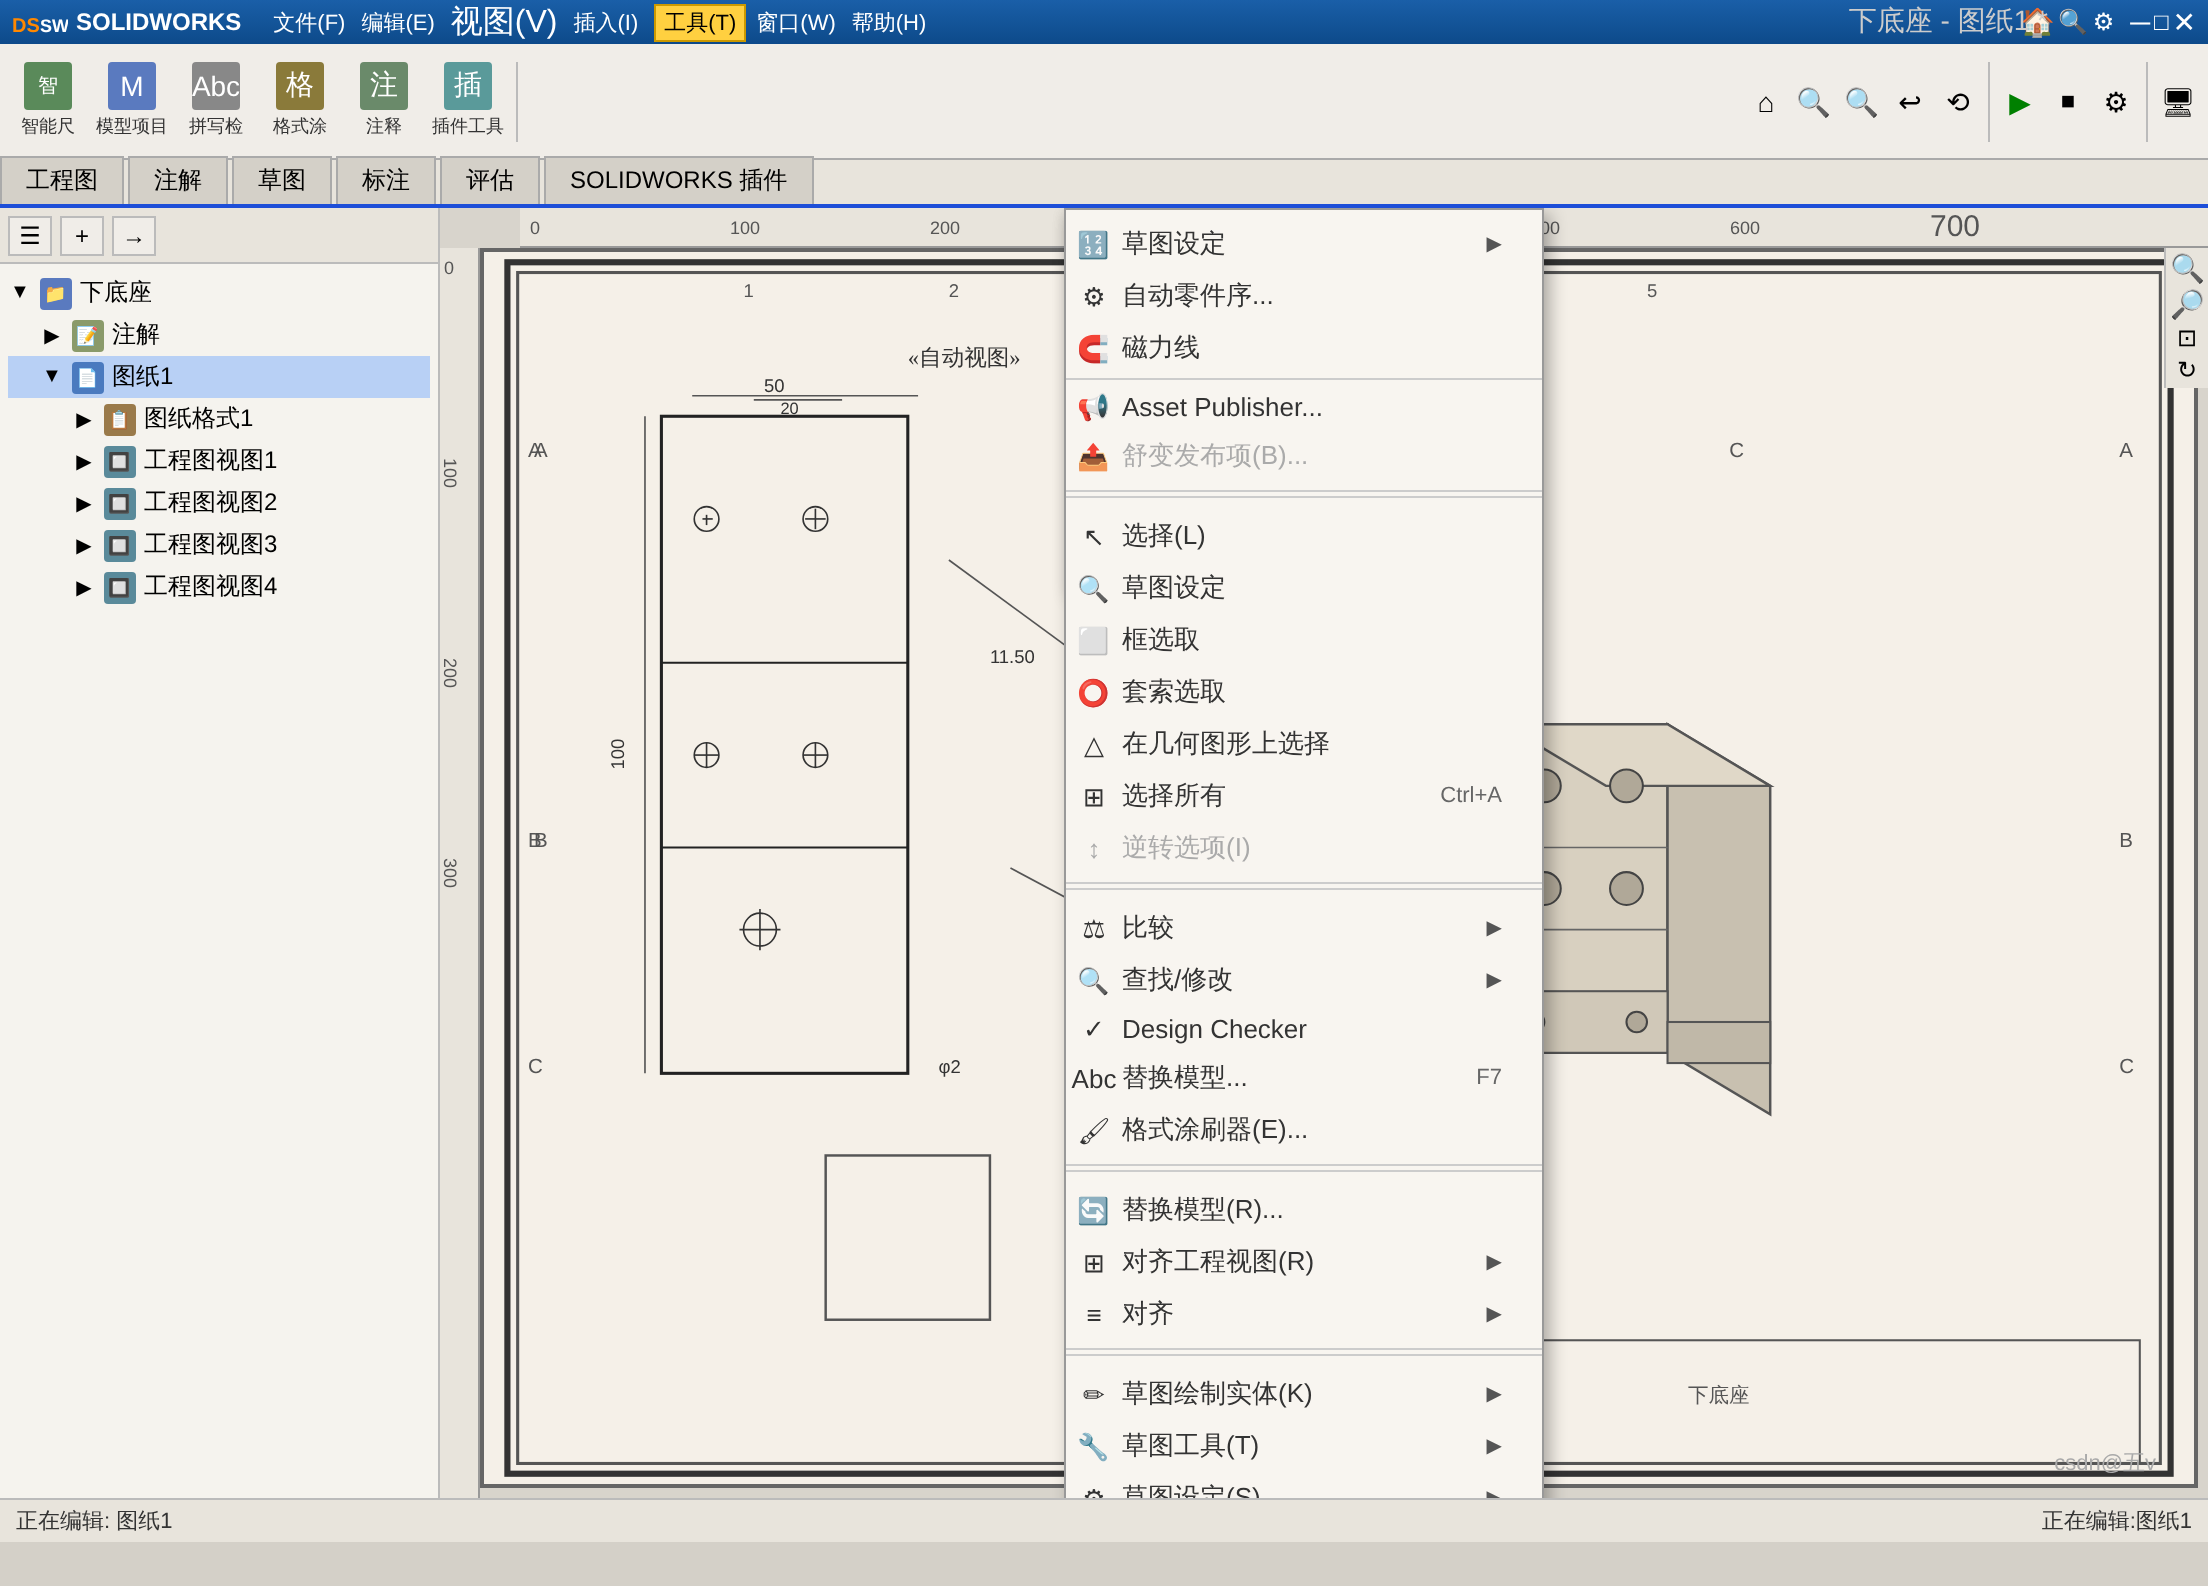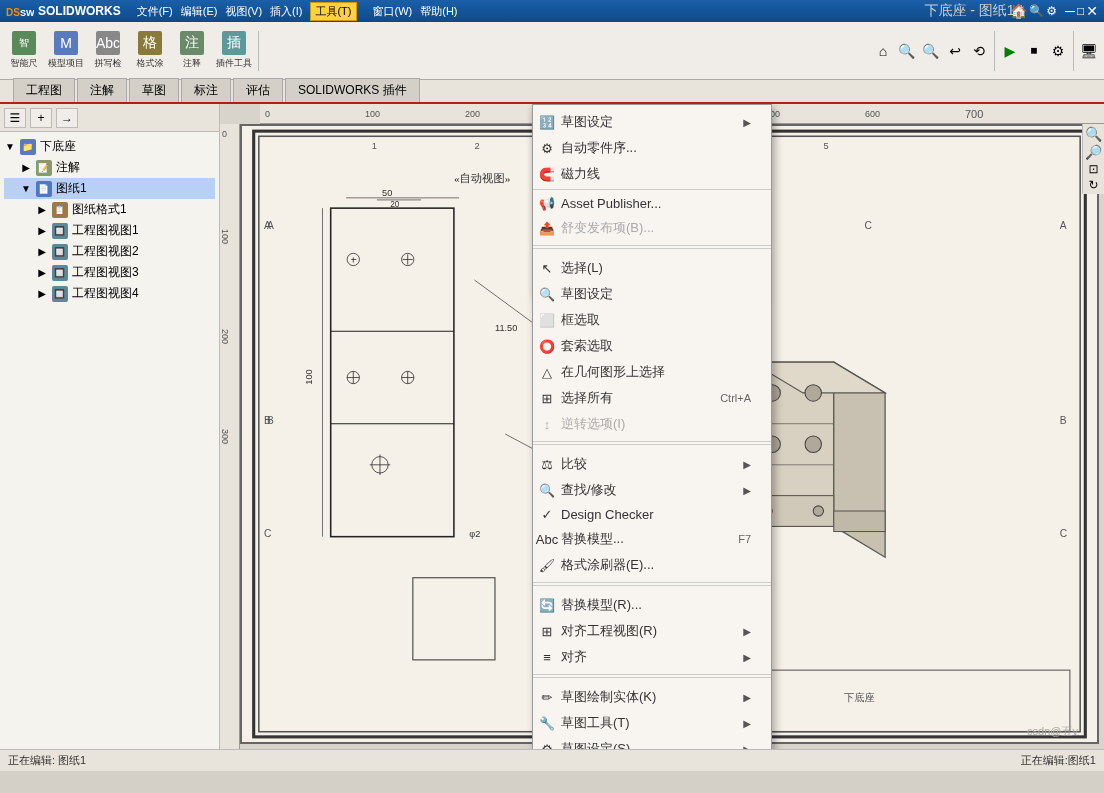--- a/index.html
+++ b/index.html
@@ -34,22 +34,22 @@
     }
     .tb-icon { width: 24px; height: 24px; background: #888; border-radius: 2px; display: flex; align-items: center; justify-content: center; color: white; font-size: 14px; }
     .tb-sep { width: 1px; height: 40px; background: #bbb; margin: 0 2px; }
 
     
     #tabbar {
       height: 24px;
       background: #e8e4dc;
       display: flex;
       align-items: flex-end;
-      border-bottom: 2px solid #b91c1c;
-      padding-left: 13px;
+      border-bottom: 2px solid #1d4ed8;
+      padding-left: 0;
     }
     .tab {
       padding: 3px 12px;
       background: #d4d0c8;
       border: 1px solid #aaa;
       border-bottom: none;
       margin-right: 2px;
       cursor: pointer;
       font-size: 12px;
     }
@@ -226,24 +226,24 @@
   <span style="display:flex;align-items:center;gap:4px;justify-content:flex-end;">
 
     <svg width="28" height="18" viewBox="0 0 28 18" fill="none" xmlns="http://www.w3.org/2000/svg">
       <text x="0" y="14" font-size="10" fill="#ff8800" font-weight="bold">DS</text>
       <text x="14" y="14" font-size="9" fill="white" font-weight="bold">SW</text>
     </svg>
     <span style="font-weight:bold;font-size:12px;color:white;">SOLIDWORKS</span>
   </span>
   <span style="margin-left:16px;font-size:11px;cursor:pointer;">文件(F)</span>
   <span style="margin-left:8px;font-size:11px;cursor:pointer;">编辑(E)</span>
-  <span style="margin-left:8px;font-size:11px;cursor:pointer;">视图(V)</span>
+  <span style="margin-left:8px;font-size:16px;cursor:pointer;">视图(V)</span>
   <span style="margin-left:8px;font-size:11px;cursor:pointer;">插入(I)</span>
   <span style="margin-left:8px;font-size:11px;cursor:pointer;background:#ffd040;color:#000;padding:1px 4px;border:1px solid #cc9900;">工具(T)</span>
-  <span style="margin-left:16px;font-size:11px;cursor:pointer;">窗口(W)</span>
+  <span style="margin-left:5px;font-size:11px;cursor:pointer;">窗口(W)</span>
   <span style="margin-left:8px;font-size:11px;cursor:pointer;">帮助(H)</span>
 
   <span style="flex:1;"></span>
   <span style="display:flex;gap:2px;align-items:center;">
     <span style="font-size:14px;cursor:pointer;">🏠</span>
     <span style="font-size:12px;cursor:pointer;">🔍</span>
     <span style="font-size:12px;cursor:pointer;">⚙</span>
     <span style="font-size:14px;cursor:pointer;margin-left:6px;">─</span>
     <span style="font-size:12px;cursor:pointer;">□</span>
     <span style="font-size:14px;cursor:pointer;">✕</span>
@@ -367,21 +367,21 @@
   <div id="canvas-area">
 
     <div class="ruler-h">
       <span style="position:absolute;left:5px;font-size:9px;">0</span>
       <span style="position:absolute;left:105px;font-size:9px;">100</span>
       <span style="position:absolute;left:205px;font-size:9px;">200</span>
       <span style="position:absolute;left:305px;font-size:9px;">300</span>
       <span style="position:absolute;left:405px;font-size:9px;">400</span>
       <span style="position:absolute;left:505px;font-size:9px;">500</span>
       <span style="position:absolute;left:605px;font-size:9px;">600</span>
-      <span style="position:absolute;left:705px;font-size:11px;">700</span>
+      <span style="position:absolute;left:705px;font-size:15px;">700</span>
     </div>
 
     <div class="ruler-v">
       <span style="position:absolute;top:5px;left:2px;font-size:9px;">0</span>
       <span style="position:absolute;top:105px;left:0;font-size:9px;writing-mode:vertical-rl;">100</span>
       <span style="position:absolute;top:205px;left:0;font-size:9px;writing-mode:vertical-rl;">200</span>
       <span style="position:absolute;top:305px;left:0;font-size:9px;writing-mode:vertical-rl;">300</span>
     </div>
 
     <div style="position:absolute;top:20px;left:20px;right:5px;bottom:5px;background:#f5f0e8;border:2px solid #666;">

